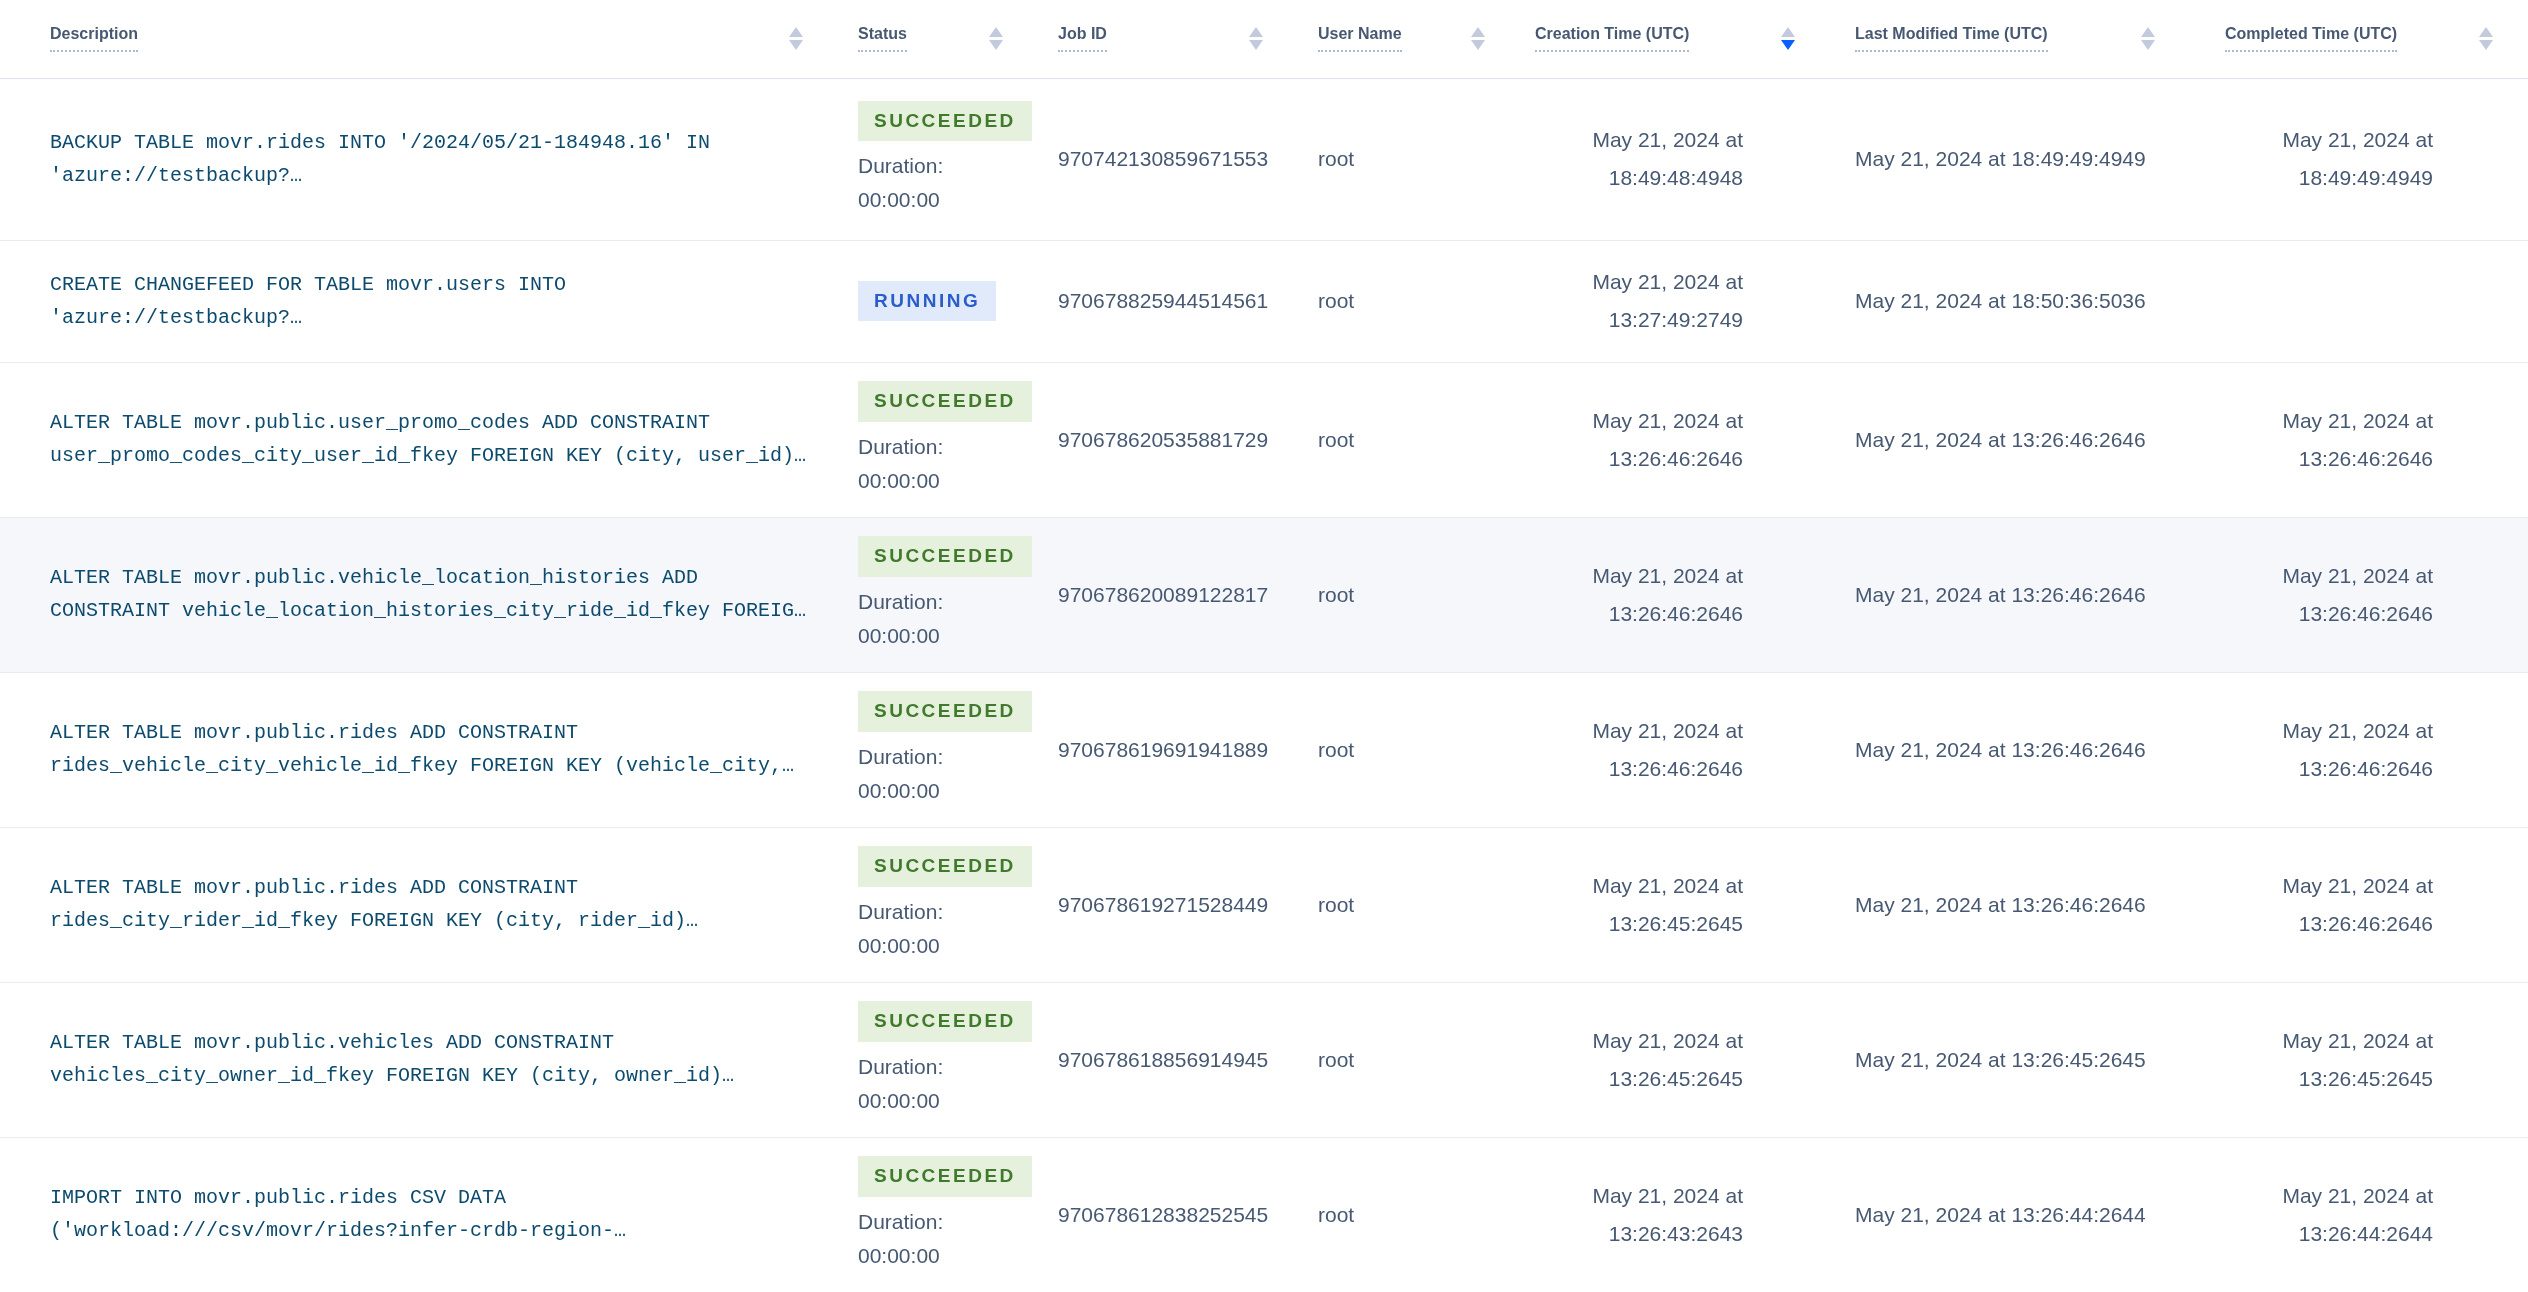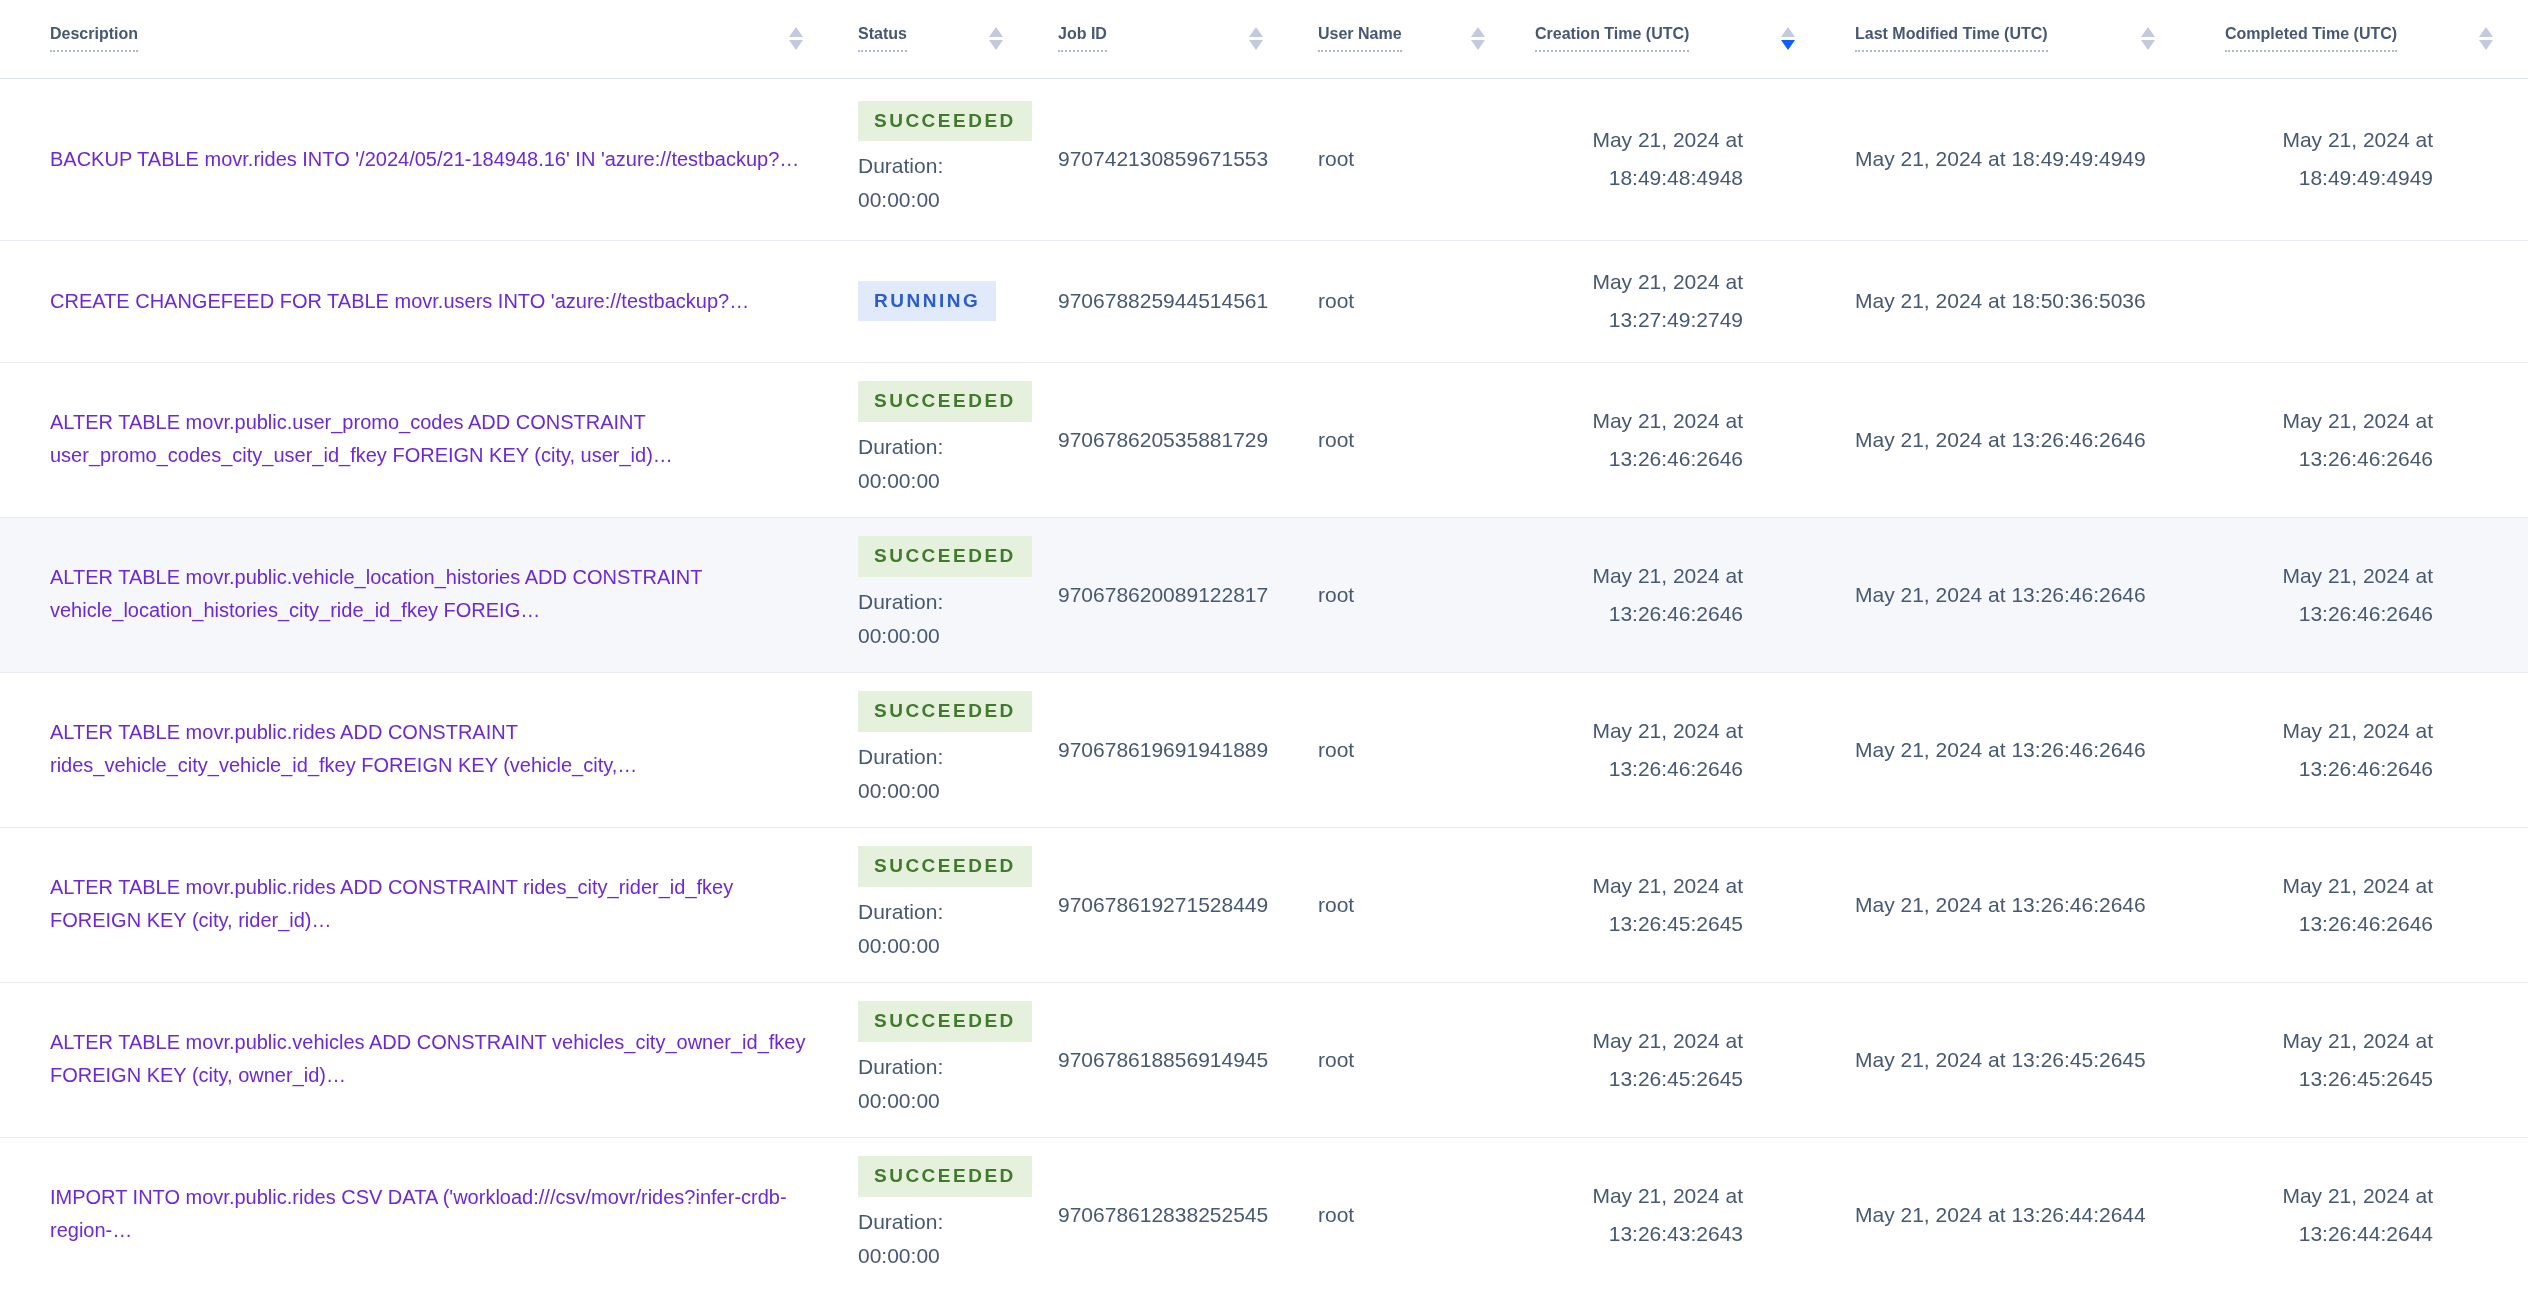--- a/index.html
+++ b/index.html
@@ -33,22 +33,22 @@
   .th-inner{display:flex;align-items:center;justify-content:space-between;}
   .th-label{border-bottom:2px dotted #aeb8ce;padding-bottom:7px;cursor:pointer;white-space:nowrap;}
   .sort{display:inline-flex;flex-direction:column;align-items:center;gap:3px;cursor:pointer;flex:none;margin-left:12px;}
   .tri{width:0;height:0;display:block;}
   .tri-up{border-left:7px solid transparent;border-right:7px solid transparent;border-bottom:10px solid #c3cade;}
   .tri-down{border-left:7px solid transparent;border-right:7px solid transparent;border-top:10px solid #c3cade;}
   .tri-down.active{border-top-color:var(--active-sort-arrow);}
   td{vertical-align:middle;padding:10px 40px 10px 0;font-size:21px;line-height:38px;color:#475872;}
   .cell-desc{padding-left:50px;padding-right:28px;}
   .desc{
-    font-family:Liberation Sans, sans-serif;font-size:20px;line-height:33px;
-    color:#6d28d9;display:inline-block;max-width:772px;word-wrap:break-word;
+    font-family:Liberation Mono, monospace;font-size:20px;line-height:33px;
+    color:#0c4a6e;display:inline-block;max-width:772px;word-wrap:break-word;
   }
   .badge{
     display:inline-block;padding:9px 16px;border-radius:0;
     font-size:19px;font-weight:bold;letter-spacing:2.5px;line-height:1.2;white-space:nowrap;
   }
   .badge-succeeded{background:var(--succeeded-bg);color:var(--succeeded-text);}
   .badge-running{background:var(--running-bg);color:var(--running-text);}
   .duration{margin-top:8px;line-height:34px;max-width:150px;}
   .ts{display:inline-block;}
   .ts.narrow{max-width:208px;text-align:right;}

